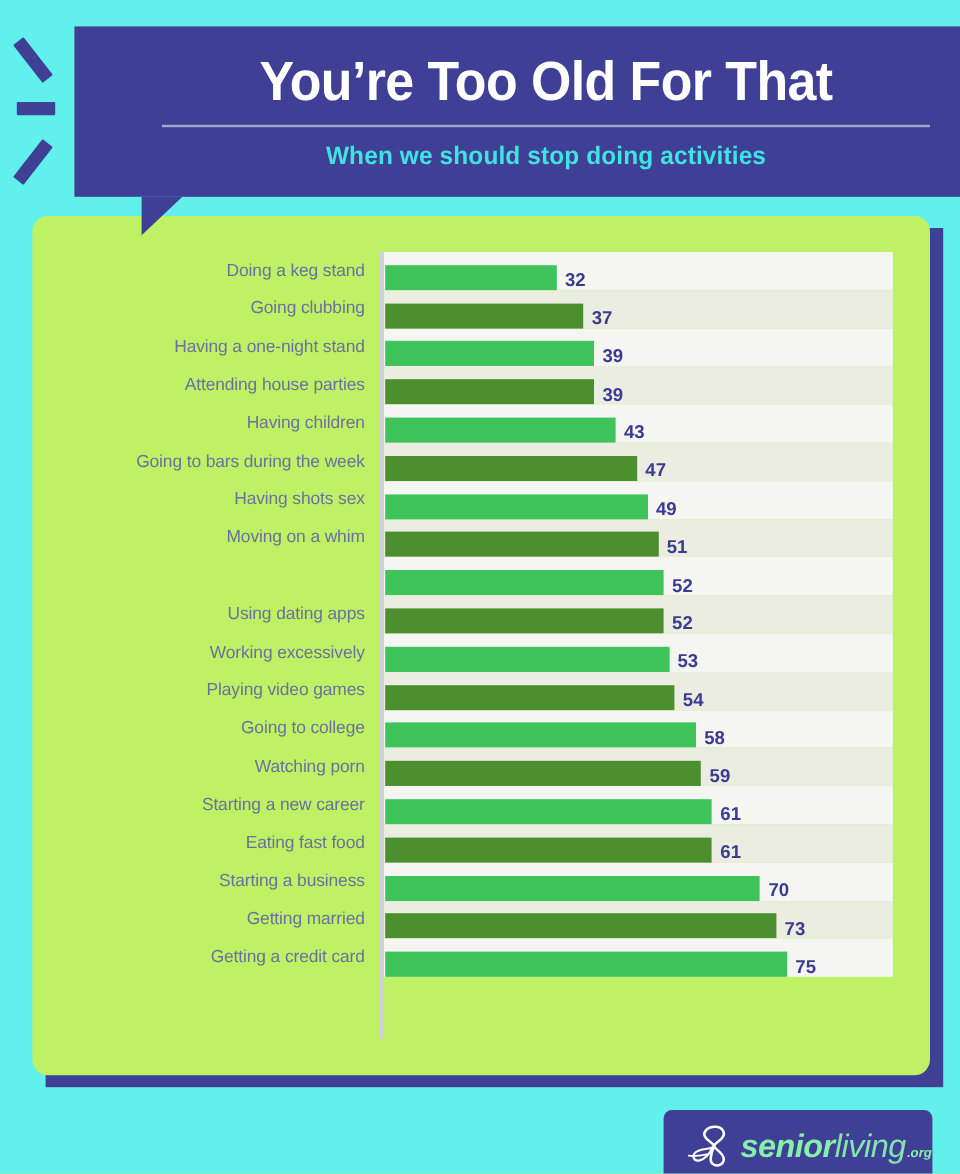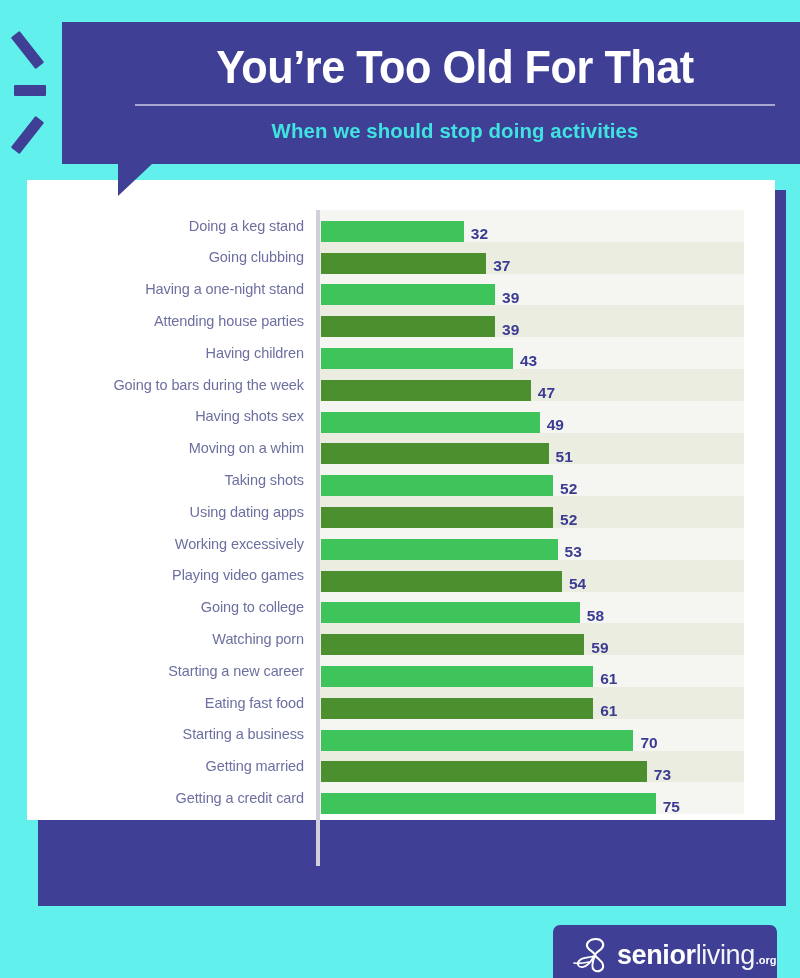--- a/index.html
+++ b/index.html
@@ -90,23 +90,24 @@
   #chart-card-shadow {
     position: absolute;
     left: 38px; top: 190px;
     width: 748px; height: 716px;
     background: #3F3F96;
     z-index: 1;
   }
   #chart-card {
     position: absolute;
     left: 27px; top: 180px;
-    width: 748px; height: 640px;
-    background: #ffffff;
+    width: 748px; height: 716px;
+    background: #bef264;
     z-index: 2;
+    border-radius: 13px;
   }
 
   #plot-area {
     position: absolute;
     left: 0; top: 30px;
     width: 748px;
     height: 656px;
   }
 
   .chart-row {
@@ -206,26 +207,27 @@
     align-items: center;
     padding-left: 18px;
     box-sizing: border-box;
   }
   #logo-mark {
     width: 42px; height: 38px;
     flex: 0 0 auto;
     margin-right: 4px;
   }
   #logo-text {
-    color: #ffffff;
+    color: #86efac;
     font-size: 27px;
     line-height: 1;
     white-space: nowrap;
     display: flex;
     align-items: baseline;
+    font-style: italic;
   }
   #logo-senior { font-weight: bold; letter-spacing: -0.4px; }
   #logo-living { font-weight: normal; letter-spacing: -0.4px; opacity: 0.95; }
   #logo-org { font-size: 11px; font-weight: bold; margin-left: 1px; }
 </style>
 </head>
 <body>
 
 <div id="deco-marks">
   <div class="deco-slash" id="deco-backslash"></div>
@@ -304,21 +306,20 @@
         <div class="chart-row">
           <div class="row-bg alt-b"></div>
           <div class="row-label">Moving on a whim</div>
           <div class="row-bar-wrap">
             <div class="row-bar dark" style="width: 227.621px;"></div>
             <div class="row-value">51</div>
           </div>
         </div>
         <div class="chart-row">
           <div class="row-bg alt-a"></div>
-          <div class="row-label">Taking shots</div>
           <div class="row-bar-wrap">
             <div class="row-bar light" style="width: 232.084px;"></div>
             <div class="row-value">52</div>
           </div>
         </div>
         <div class="chart-row">
           <div class="row-bg alt-b"></div>
           <div class="row-label">Using dating apps</div>
           <div class="row-bar-wrap">
             <div class="row-bar dark" style="width: 232.084px;"></div>

